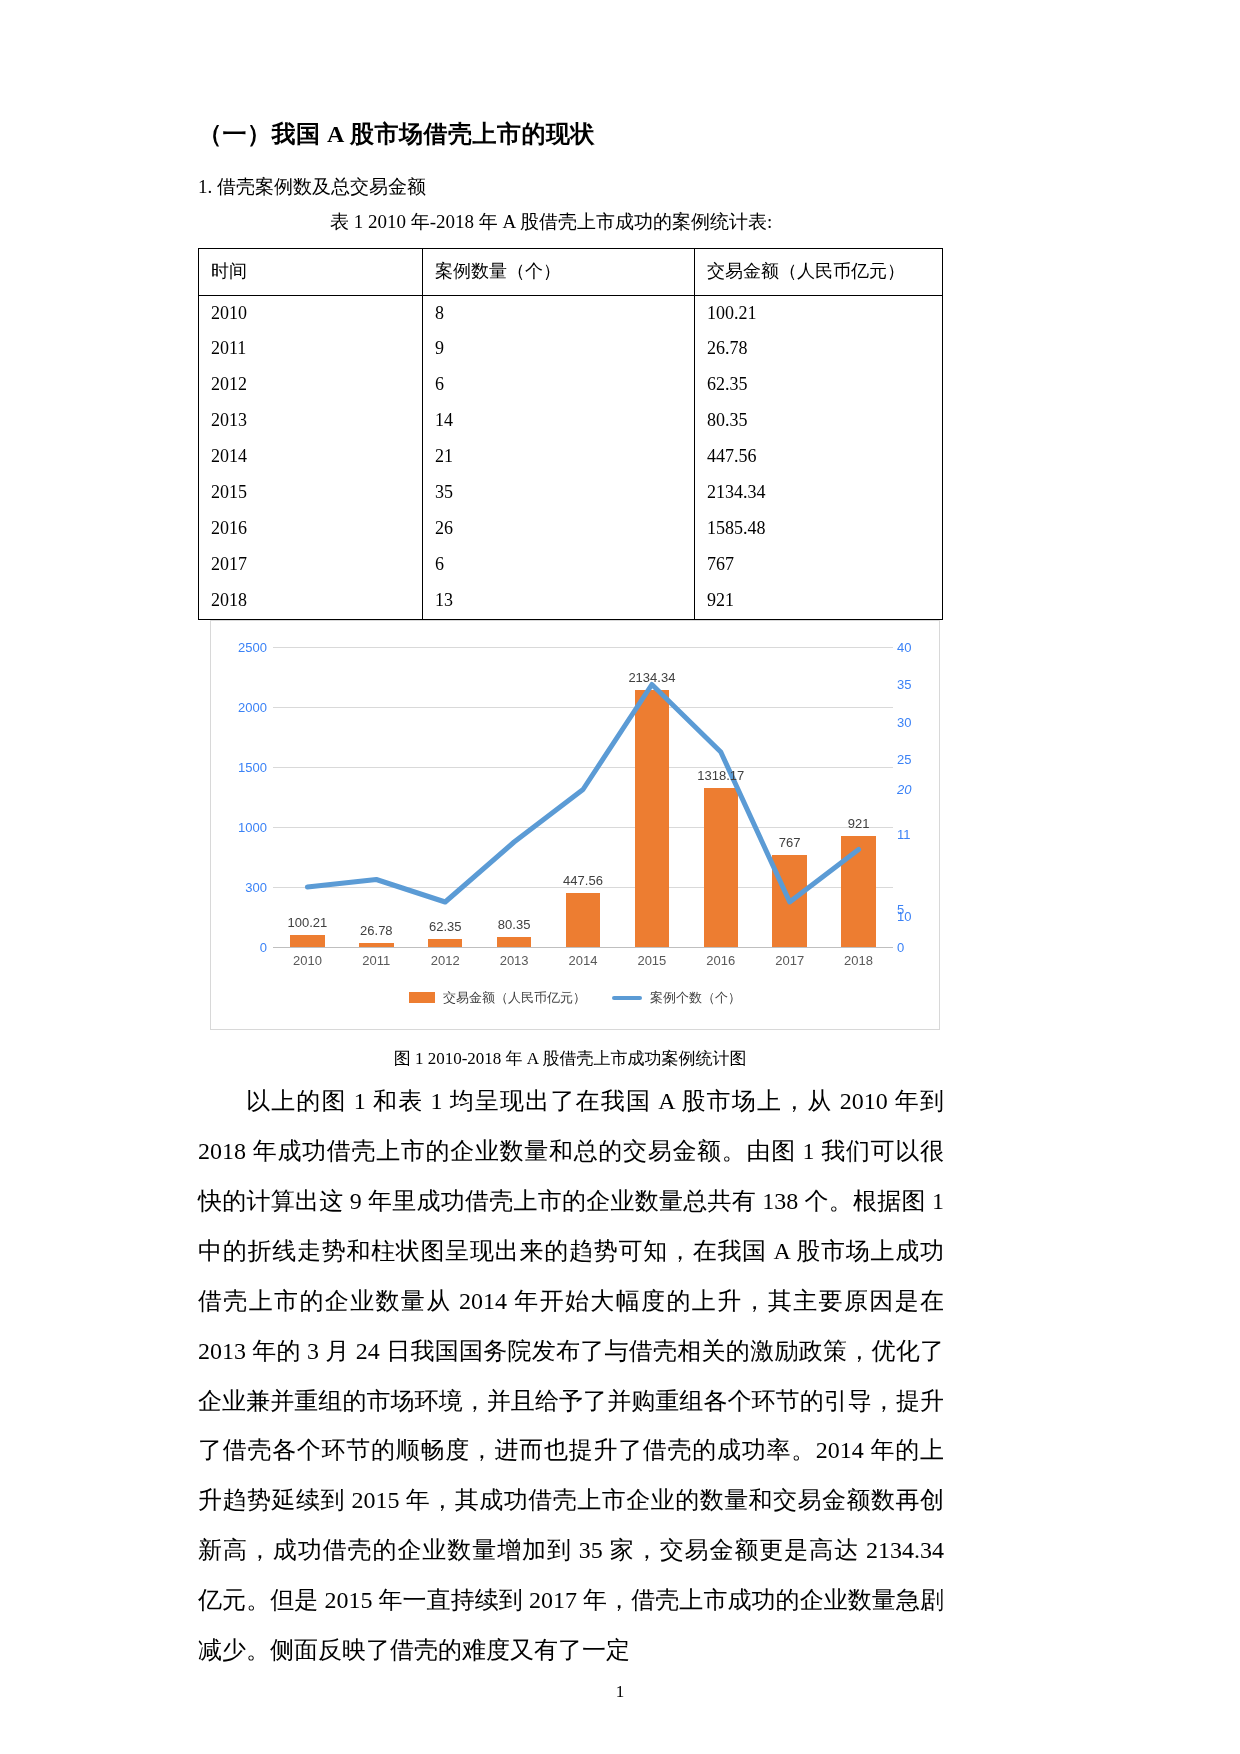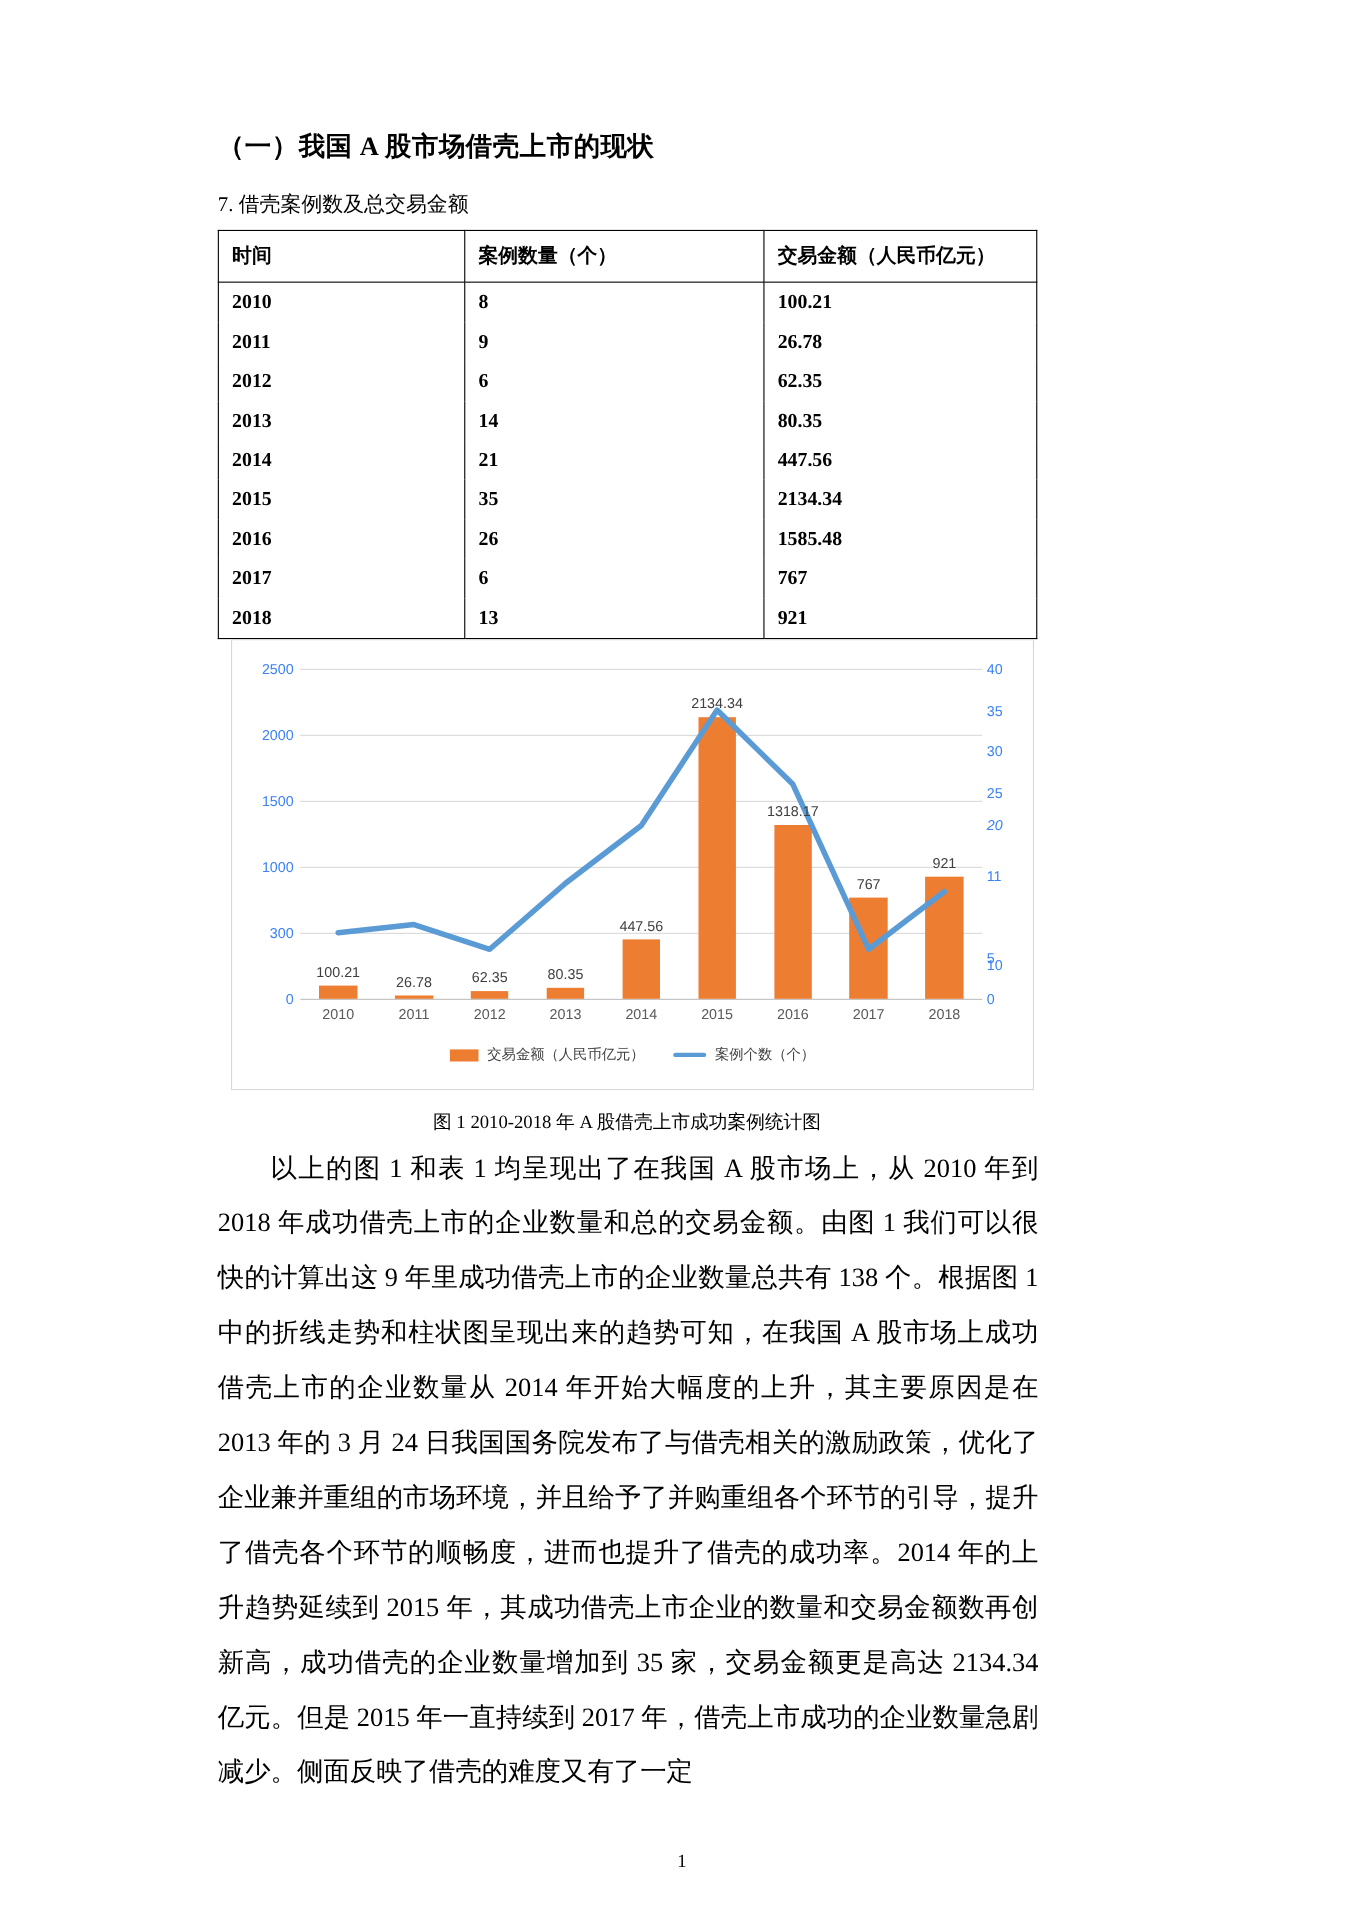--- a/index.html
+++ b/index.html
@@ -47,21 +47,21 @@
   table.stat {
     border-collapse: collapse;
     width: 744px;
     table-layout: fixed;
     font-size: 18px;
   }
   table.stat td, table.stat th {
     border: 1px solid #000000;
     padding: 4px 10px 4px 12px;
     text-align: left;
-    font-weight: bold;
+    font-weight: normal;
     vertical-align: middle;
     line-height: 1.55;
     height: 26px;
   }
   table.stat thead th {
     height: 34px;
     padding-top: 6px;
     padding-bottom: 6px;
   }
   table.stat col.c1 { width: 224px; }
@@ -188,22 +188,23 @@
     font-size: 17px;
   }
 </style>
 </head>
 <body>
 
 <div class="page">
 
   <h1 class="h1">（一）我国 A 股市场借壳上市的现状</h1>
 
-  <div class="h2">7. 借壳案例数及总交易金额</div>
-
+  <div class="h2">1. 借壳案例数及总交易金额</div>
+
+  <div class="table-caption">表 1  2010 年-2018 年 A 股借壳上市成功的案例统计表:</div>
 
   <table class="stat">
     <colgroup>
         <col class="c1">
         <col class="c2">
         <col class="c3">
       </colgroup>
     <thead>
       <tr>
         <th>时间</th>

